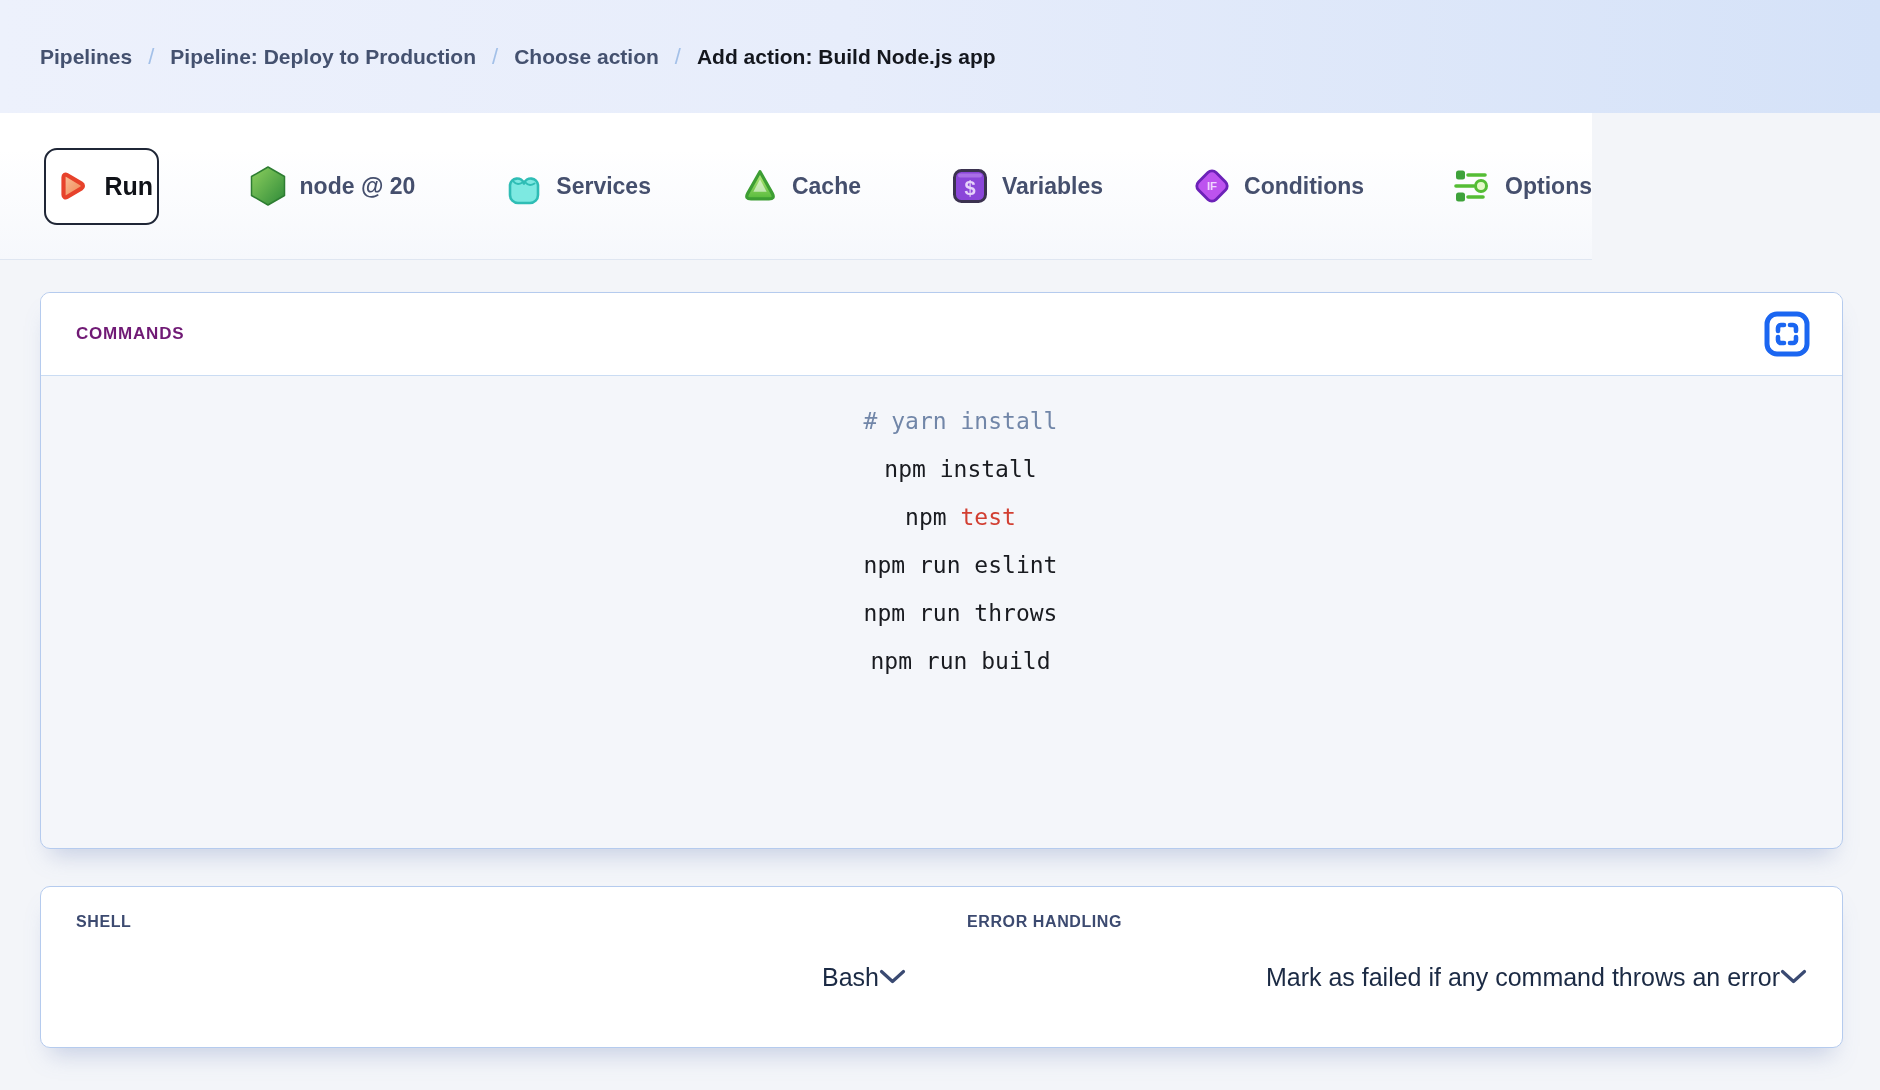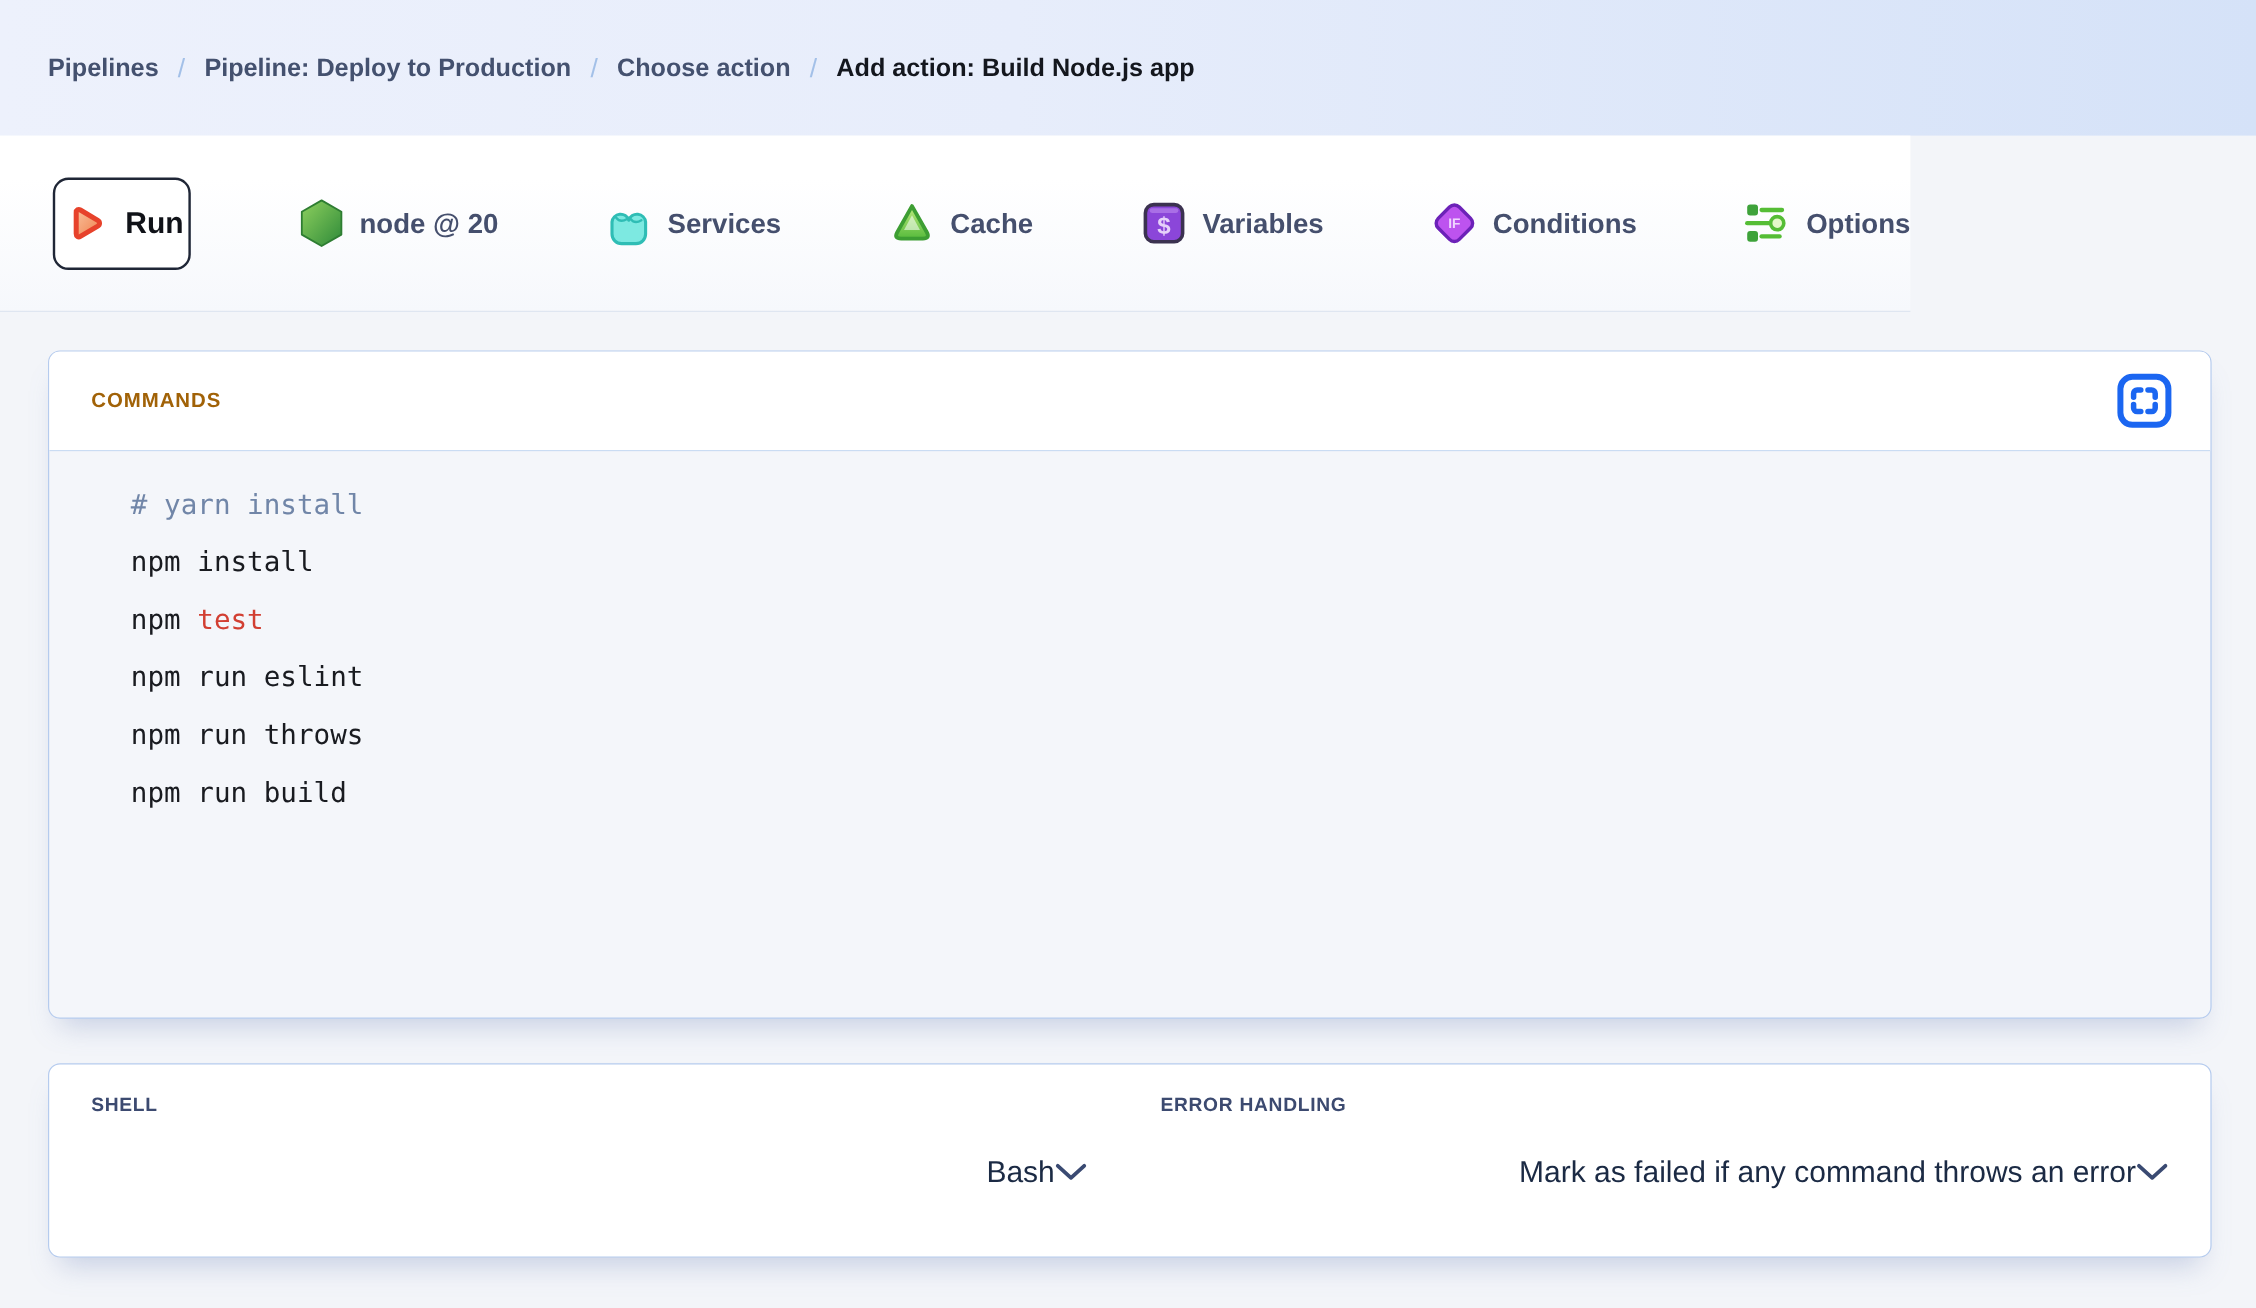--- a/index.html
+++ b/index.html
@@ -40,28 +40,28 @@
     position:absolute; left:40px; width:1803px;
     border:1px solid #b5cbee; border-radius:10px;
     box-shadow:0 16px 22px -10px rgba(116,136,187,0.35);
   }
   .commands-panel { top:31px; height:557px; background:#f4f6fa; overflow:hidden; }
   .commands-header {
     height:83px; background:#ffffff; border-bottom:1px solid #cadcf3;
     display:flex; align-items:center; justify-content:space-between;
     padding:0 30px 0 35px;
   }
-  .commands-title { font-size:17px; font-weight:700; letter-spacing:0.8px; color:#a16207; }
+  .commands-title { font-size:17px; font-weight:700; letter-spacing:0.8px; color:#701a75; }
   .expand-btn { width:50px; height:50px; display:flex; align-items:center; justify-content:center; cursor:pointer; background:none; border:none; }
 
   .code-editor {
     padding:21px 30px 0 68px; cursor:text;
     font-family:"DejaVu Sans Mono", monospace; font-size:23px; line-height:48px;
   }
-  .code-line { white-space:pre; }
+  .code-line { white-space:pre;text-align:center; }
   .seg-plain   { color:#191b20; }
   .seg-comment { color:#7186a8; }
   .seg-error   { color:#d23f32; }
 
   
   .settings-panel { top:625px; height:162px; background:#ffffff; }
   .field { position:absolute; top:26px; }
   .field-shell { left:35px; width:830px; }
   .field-error { left:926px; width:840px; }
   .field-label { font-size:16px; font-weight:700; letter-spacing:0.6px; color:#3c4a70; }

